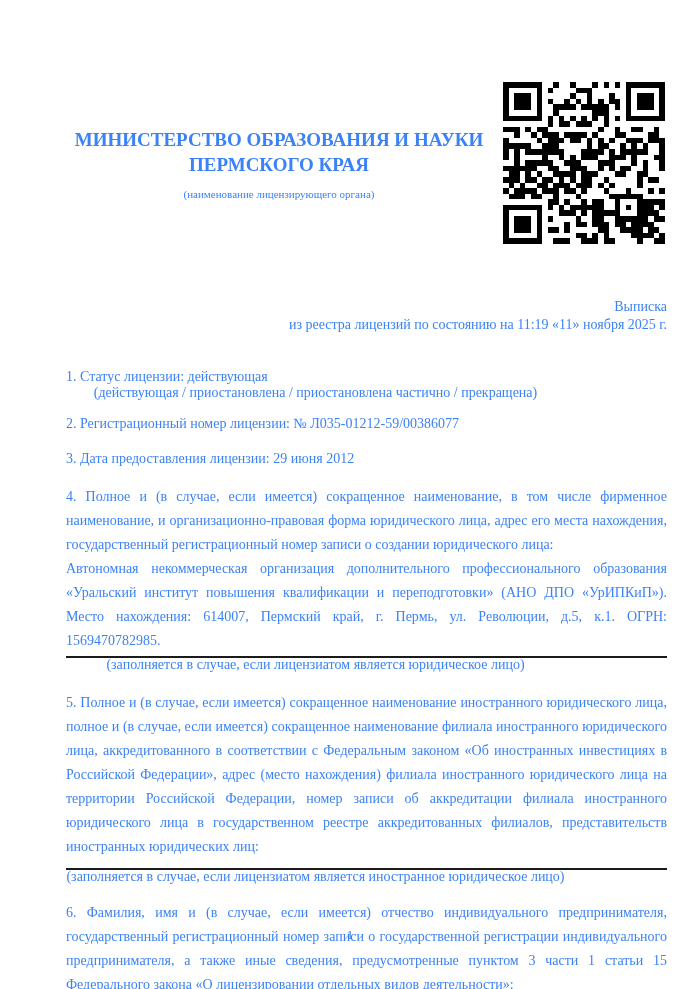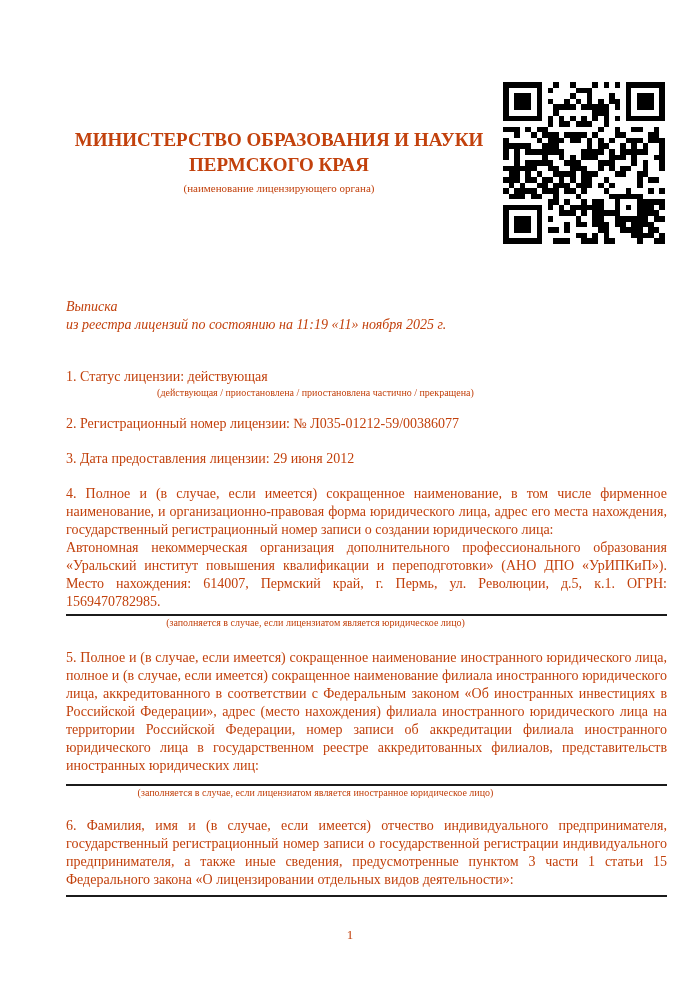--- a/index.html
+++ b/index.html
@@ -23,45 +23,45 @@
   }
   .org-name {
     font-weight: 700;
     font-size: 19px;
     line-height: 25px;
     white-space: nowrap;
   }
   .org-caption {
     font-size: 11px;
     line-height: 13px;
-    margin-top: 5px;
+    margin-top: 11px;
     text-align: center;
   }
   
   .qr {
     position: absolute;
     top: 82px;
     left: 503px;
     width: 162px;
     height: 162px;
   }
   .qr svg { display: block; width: 162px; height: 162px; }
   
   .content {
     position: absolute;
     top: 298px;
     left: 66px;
     width: 601px;
   }
-  .doc-title { text-align: left; line-height: 18px; font-style: italic; }
+  .doc-title { text-align: right; line-height: 18px; }
   p { margin: 0; }
   .line { line-height: 18px; }
-  .para { text-align: justify; line-height: 18px; }
+  .para { text-align: justify; line-height: 24px; }
   .caption {
-    font-size: 10px;
+    font-size: 14px;
     line-height: 13px;
     text-align: center;
   }
   .shift { margin-right: 102px; }  
   .rule { border-top: 2px solid #1b1b1b; height: 0; }
   .item1 { margin-top: 34px; }
   .item2 { margin-top: 16px; }
   .item3 { margin-top: 17px; }
   .item4 { margin-top: 17px; }
   .r4 { margin-top: 3px; }
@@ -76,21 +76,21 @@
     left: 0;
     width: 700px;
     text-align: center;
     font-size: 13px;
     line-height: 16px;
   }
 </style>
 </head>
 <body>
 
-<div class="page" style="color: #c2410c;">
+<div class="page" style="color: #3b82f6;">
 
   <div class="org">
     <div class="org-name">
       <div>МИНИСТЕРСТВО ОБРАЗОВАНИЯ И НАУКИ</div>
       <div>ПЕРМСКОГО КРАЯ</div>
     </div>
     <div class="org-caption">(наименование лицензирующего органа)</div>
   </div>
 
   <div class="qr" id="qr">

